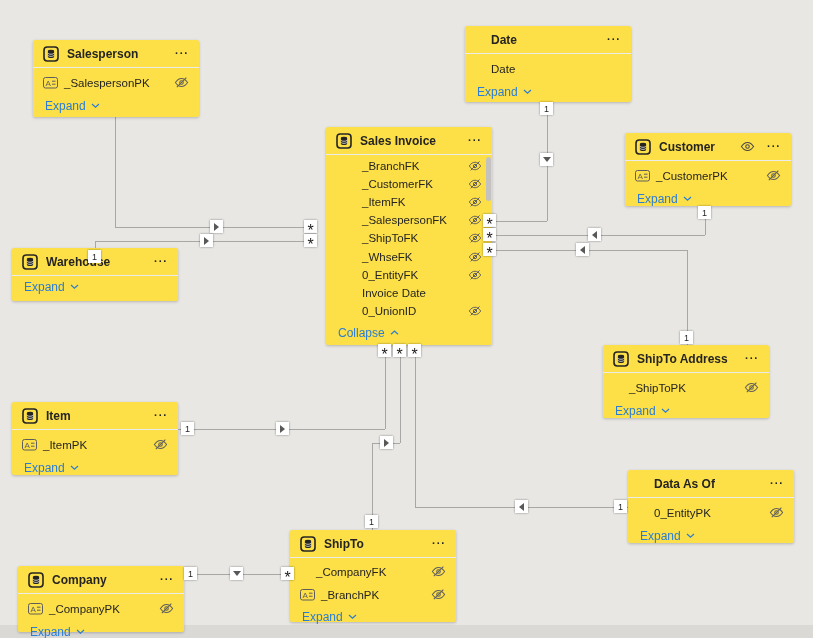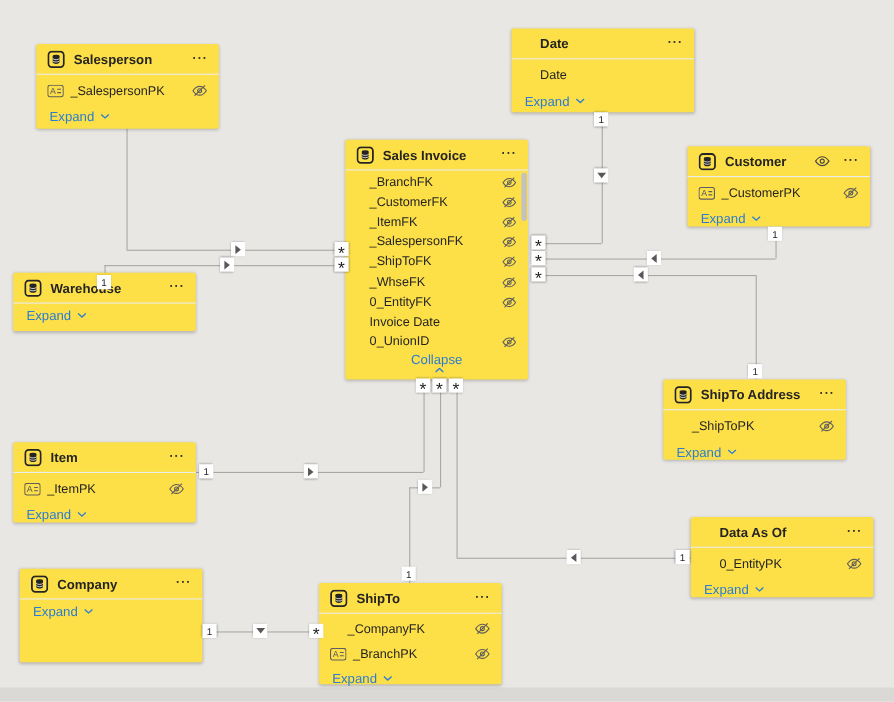--- a/index.html
+++ b/index.html
@@ -34,22 +34,22 @@
   .body{flex:1;padding-top:2px;position:relative;}
   .frow{display:flex;align-items:center;height:25px;padding:0 10px;font-size:11.5px;}
   .frow.noicon{padding-left:26px;}
   .fname{margin-left:6px;white-space:nowrap;}
   .frow.noicon .fname{margin-left:0;}
   .hid{margin-left:auto;display:flex;align-items:center;}
   .ftr{height:22px;display:flex;align-items:center;padding:0 12px;flex:none;
        color:#2b7cd3;font-size:12px;cursor:pointer;}
   .ftr .chev{margin-left:5px;display:flex;align-items:center;}
   
-  .si .frow{height:18.1px;padding-left:22px;}
-  .si .ftr{height:25px;flex-direction:column;}
+  .si .frow{height:18.1px;padding-left:36px;}
+  .si .ftr{height:25px;}
   .sbar{position:absolute;right:1px;top:30px;width:5px;height:44px;background:#c4c2c0;border-radius:2.5px;}
 </style>
 </head>
 <body>
 
 <svg width="0" height="0" style="position:absolute">
   <defs>
     <g id="i-table">
       <rect x="1" y="1" width="14" height="14" rx="3.2" fill="none" stroke="#252423" stroke-width="1.6"></rect>
       <ellipse cx="8" cy="5" rx="3.1" ry="1.3" fill="#252423"></ellipse>
@@ -226,21 +226,21 @@
     <div class="ftr">
       <span>Expand</span>
       <span class="chev">
           <svg width="9" height="6" viewBox="0 0 9 6">
             <use href="#i-chev-down"></use>
           </svg>
         </span>
     </div>
   </div>
 
-  <div class="card si" style="left:314px;top:127px;width:166px;height:218px">
+  <div class="card si" style="left:326px;top:127px;width:166px;height:218px">
     <div class="hdr">
       <svg width="16" height="16" viewBox="0 0 16 16">
           <use href="#i-table"></use>
         </svg>
       <span class="ttl">Sales Invoice</span>
       <span class="sp"></span>
       <span class="more">···</span>
     </div>
     <div class="body">
       <div class="frow noicon">
@@ -458,28 +458,41 @@
     <div class="ftr">
       <span>Expand</span>
       <span class="chev">
           <svg width="9" height="6" viewBox="0 0 9 6">
             <use href="#i-chev-down"></use>
           </svg>
         </span>
     </div>
   </div>
 
-  <div class="card" style="left:18px;top:517px;width:166px;height:85px">
+  <div class="card" style="left:18px;top:566px;width:166px;height:66px">
     <div class="hdr">
       <svg width="16" height="16" viewBox="0 0 16 16">
           <use href="#i-table"></use>
         </svg>
       <span class="ttl">Company</span>
       <span class="sp"></span>
       <span class="more">···</span>
+    </div>
+    <div class="body">
+      <div class="frow">
+        <svg width="15" height="12" viewBox="0 0 15 12">
+            <use href="#i-abc"></use>
+          </svg>
+        <span class="fname">_CompanyPK</span>
+        <span class="hid">
+            <svg width="15" height="15" viewBox="0 0 16 16">
+              <use href="#i-eyeslash"></use>
+            </svg>
+          </span>
+      </div>
     </div>
     <div class="ftr">
       <span>Expand</span>
       <span class="chev">
           <svg width="9" height="6" viewBox="0 0 9 6">
             <use href="#i-chev-down"></use>
           </svg>
         </span>
     </div>
   </div>

